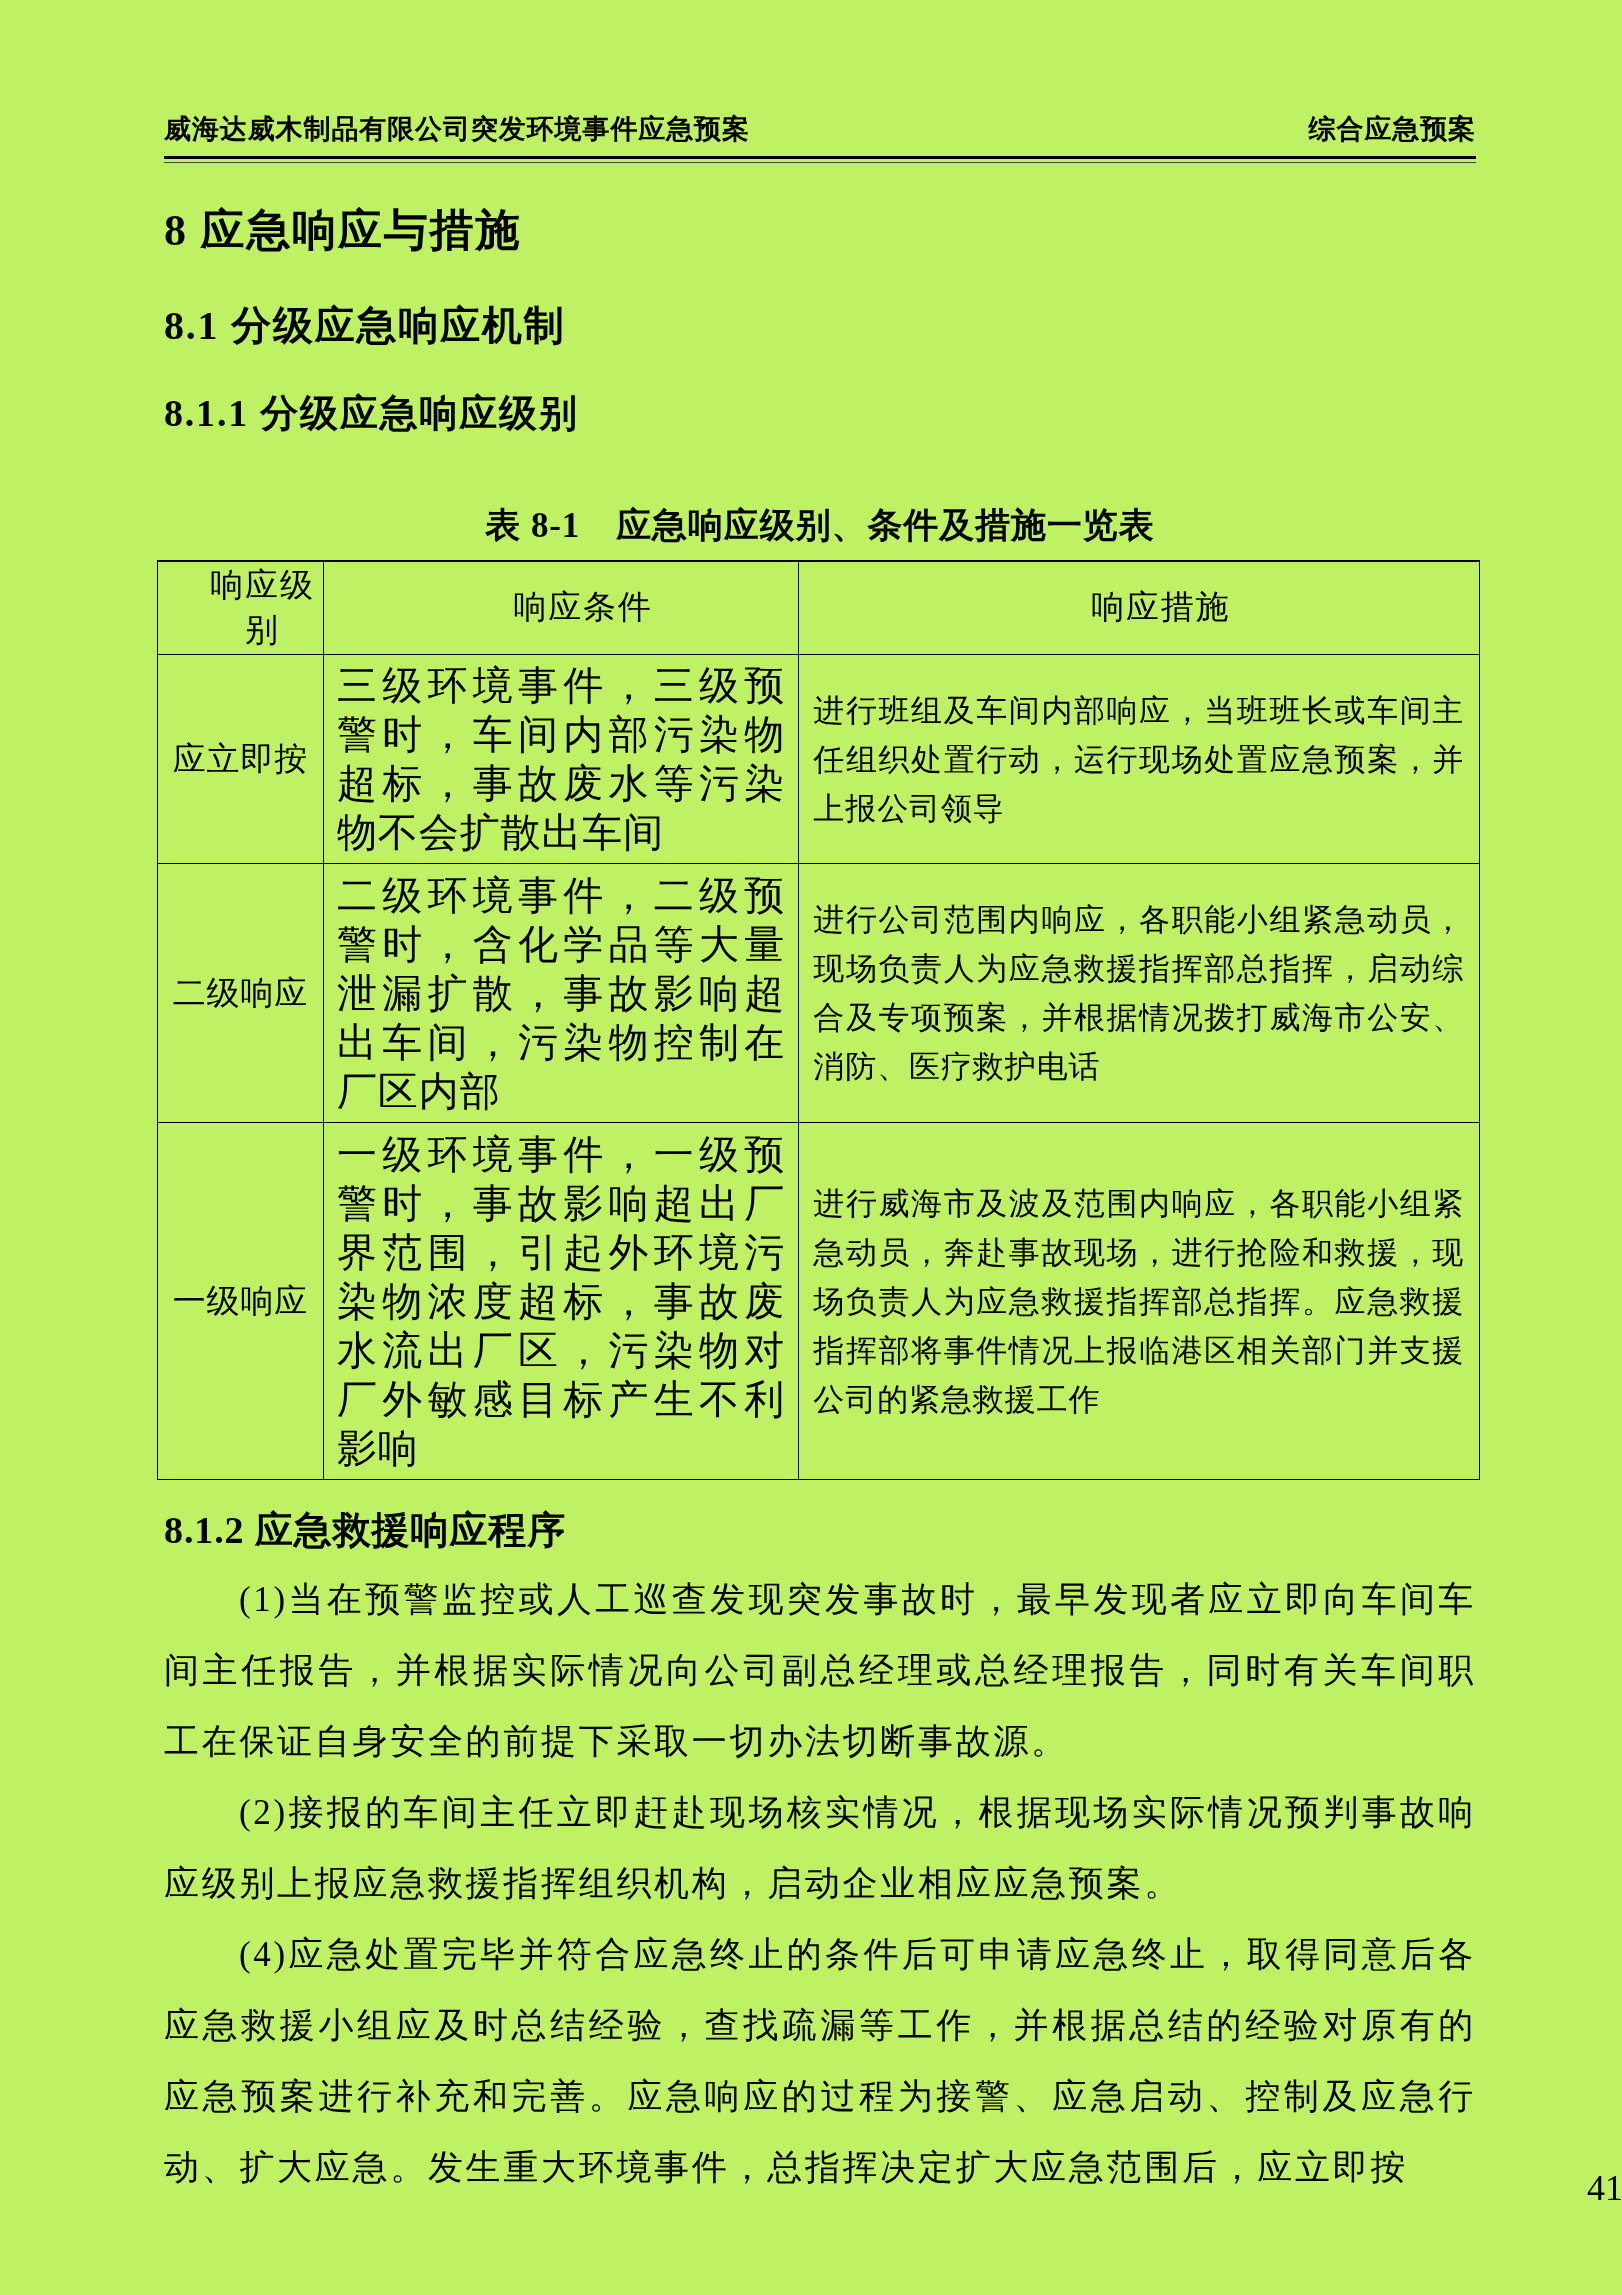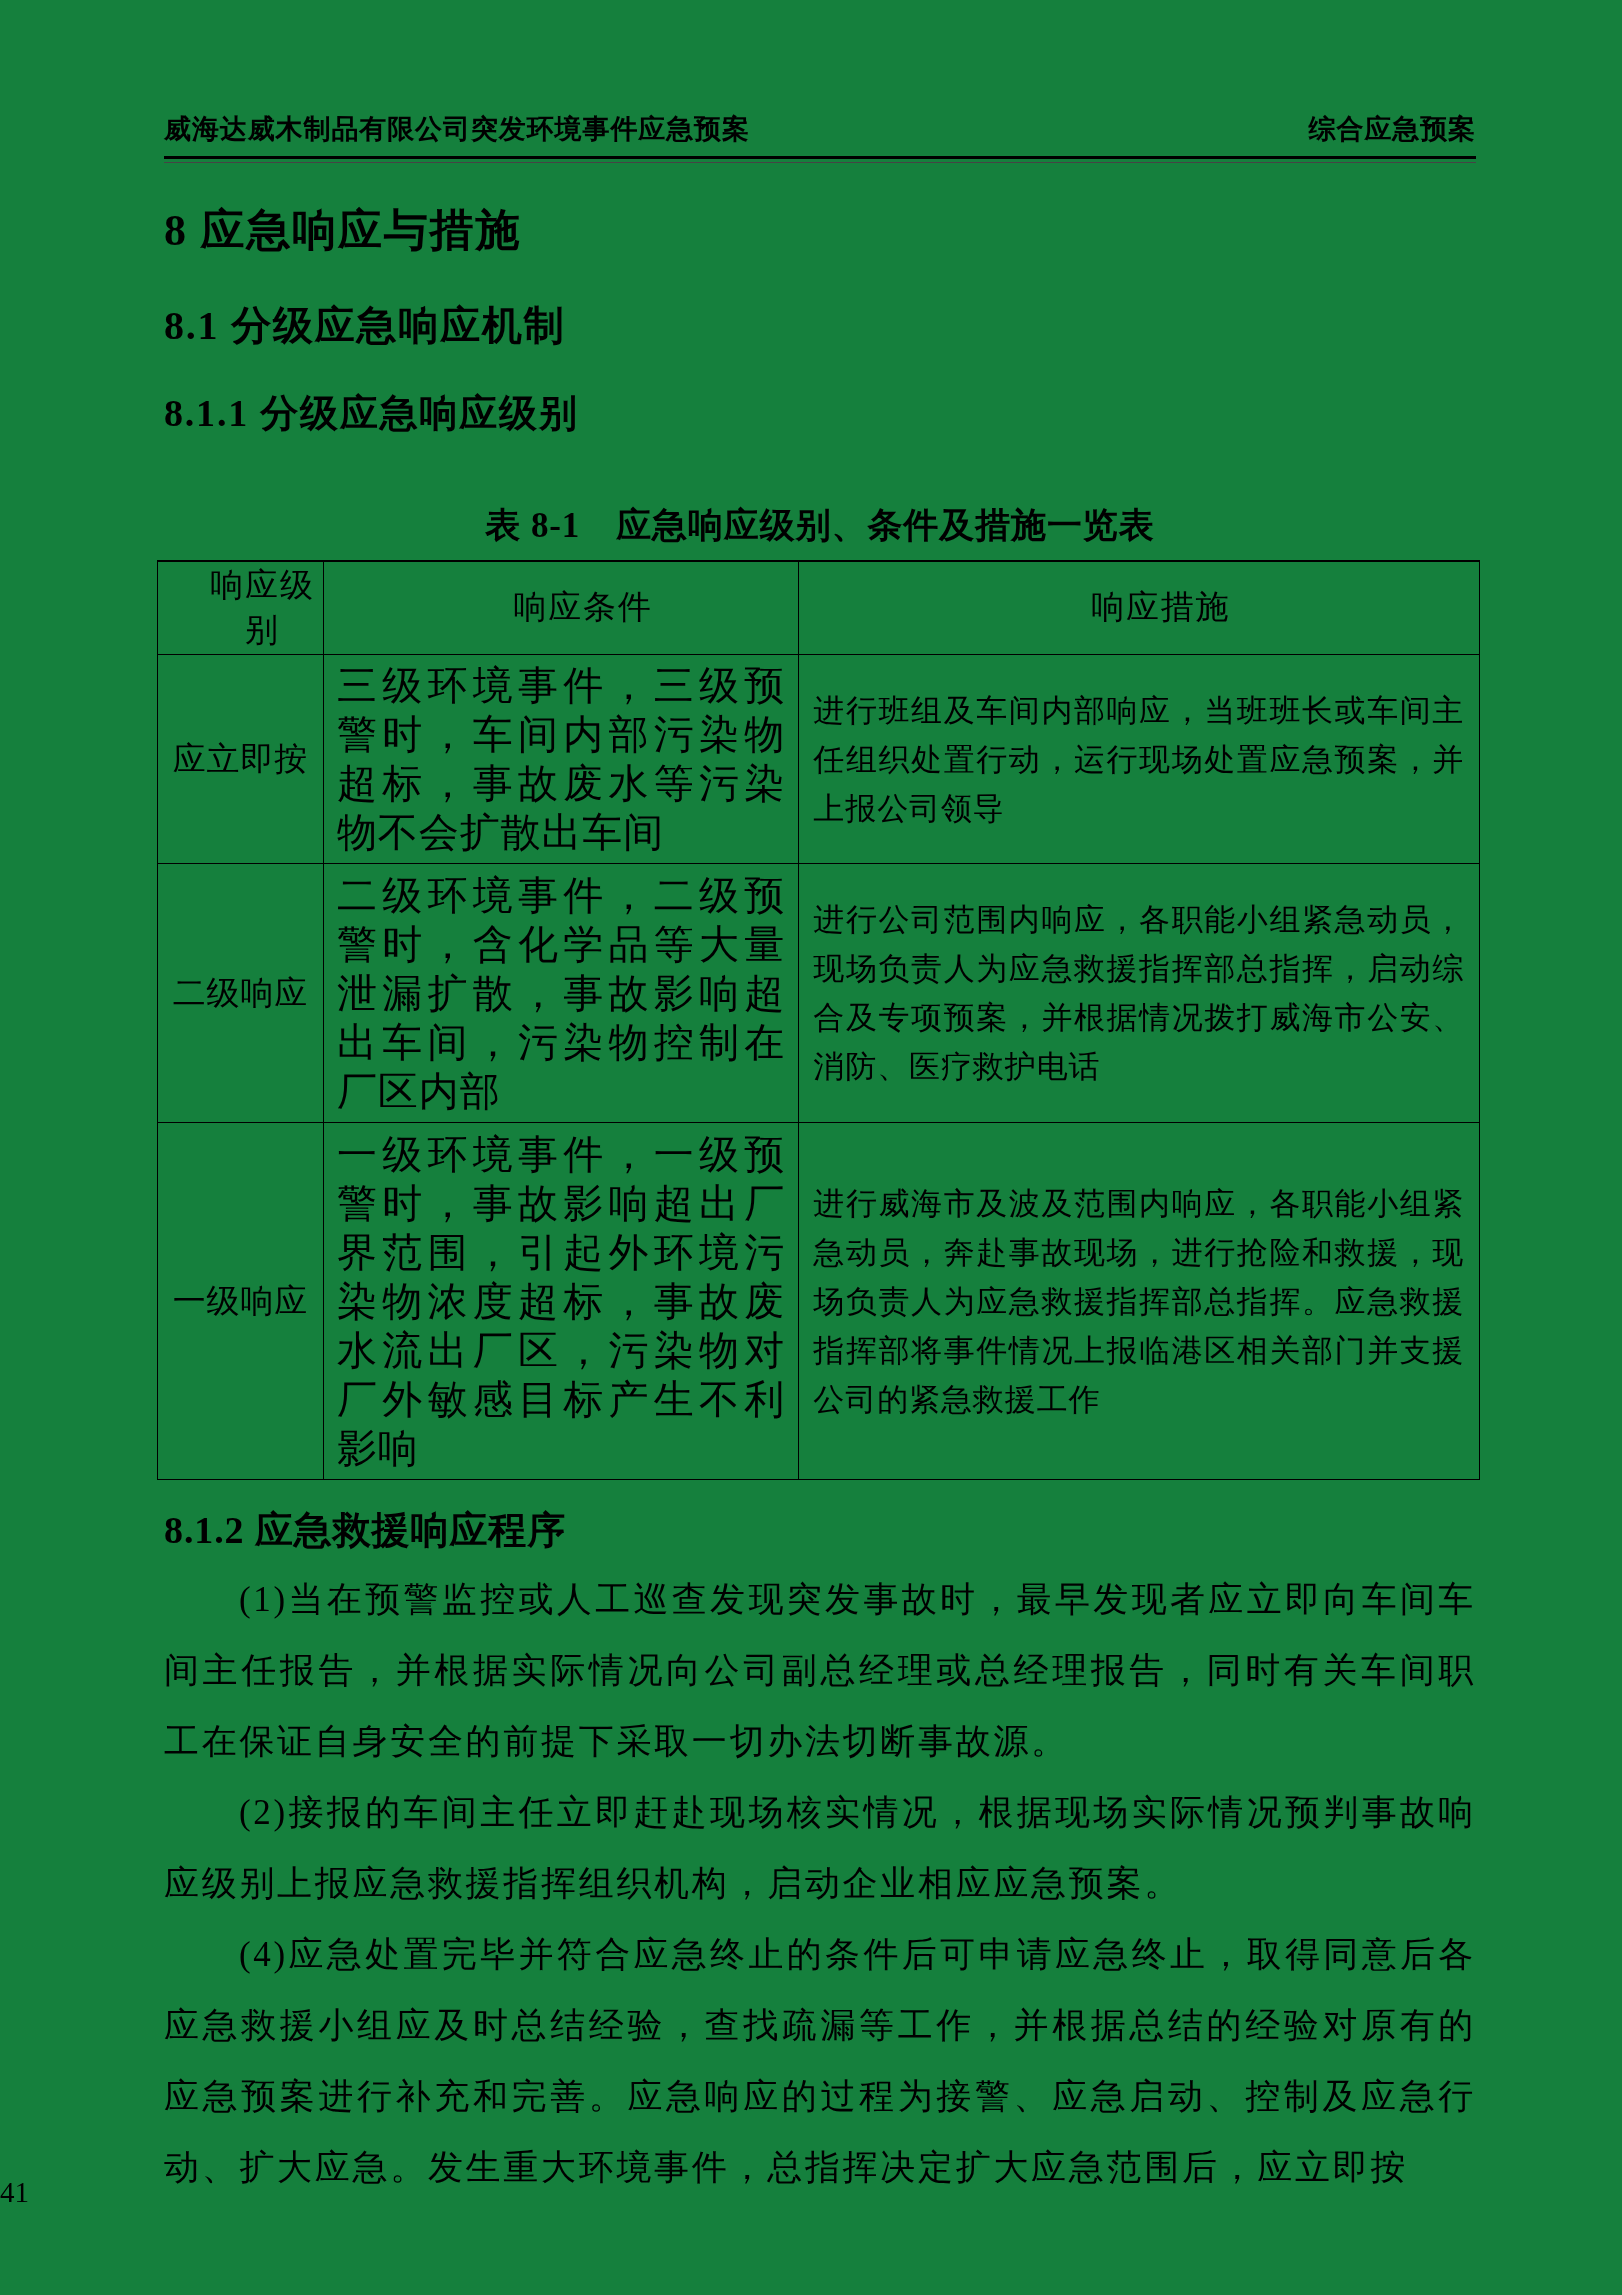--- a/index.html
+++ b/index.html
@@ -4,21 +4,21 @@
 <style>
   html, body {
     margin: 0;
     padding: 0;
     background: #ffffff;
   }
   .page {
     position: relative;
     width: 1623px;
     height: 2296px;
-    background: #15803d;
+    background: #bef264;
     color: #000000;
     font-family: "Liberation Serif", "DejaVu Serif", serif;
     overflow: hidden;
   }
   .content {
     position: absolute;
     left: 164px;
     right: 147px;
     top: 0;
   }
@@ -120,22 +120,22 @@
     line-height: 71px;
     text-indent: 75px;
     text-align: justify;
     letter-spacing: 2.7px;
   }
   .page-number {
     position: absolute;
     left: 0;
     right: 0;
     bottom: 87px;
-    text-align: left;
-    font-size: 29px;
+    text-align: right;
+    font-size: 36px;
   }
 </style>
 </head>
 <body>
 
 <div class="page">
   <div class="content">
 
     <div class="header">
       <span>威海达威木制品有限公司突发环境事件应急预案</span>

